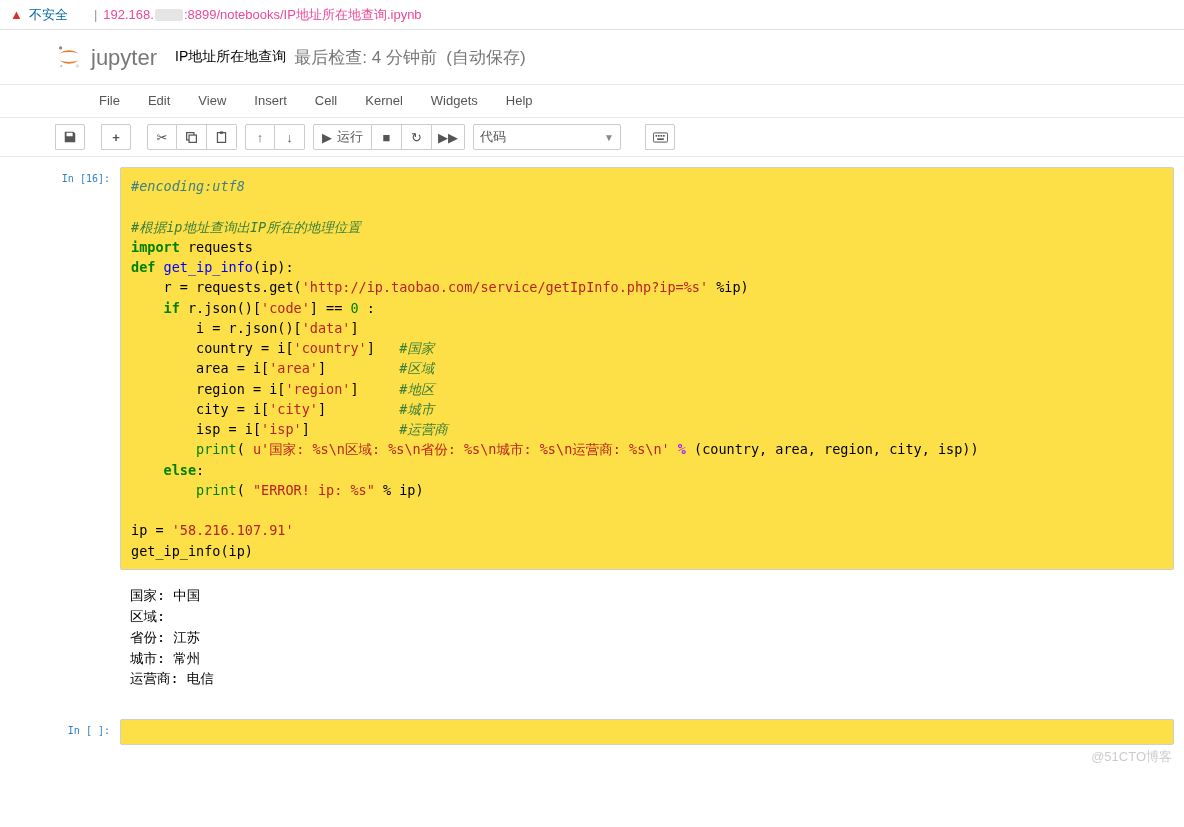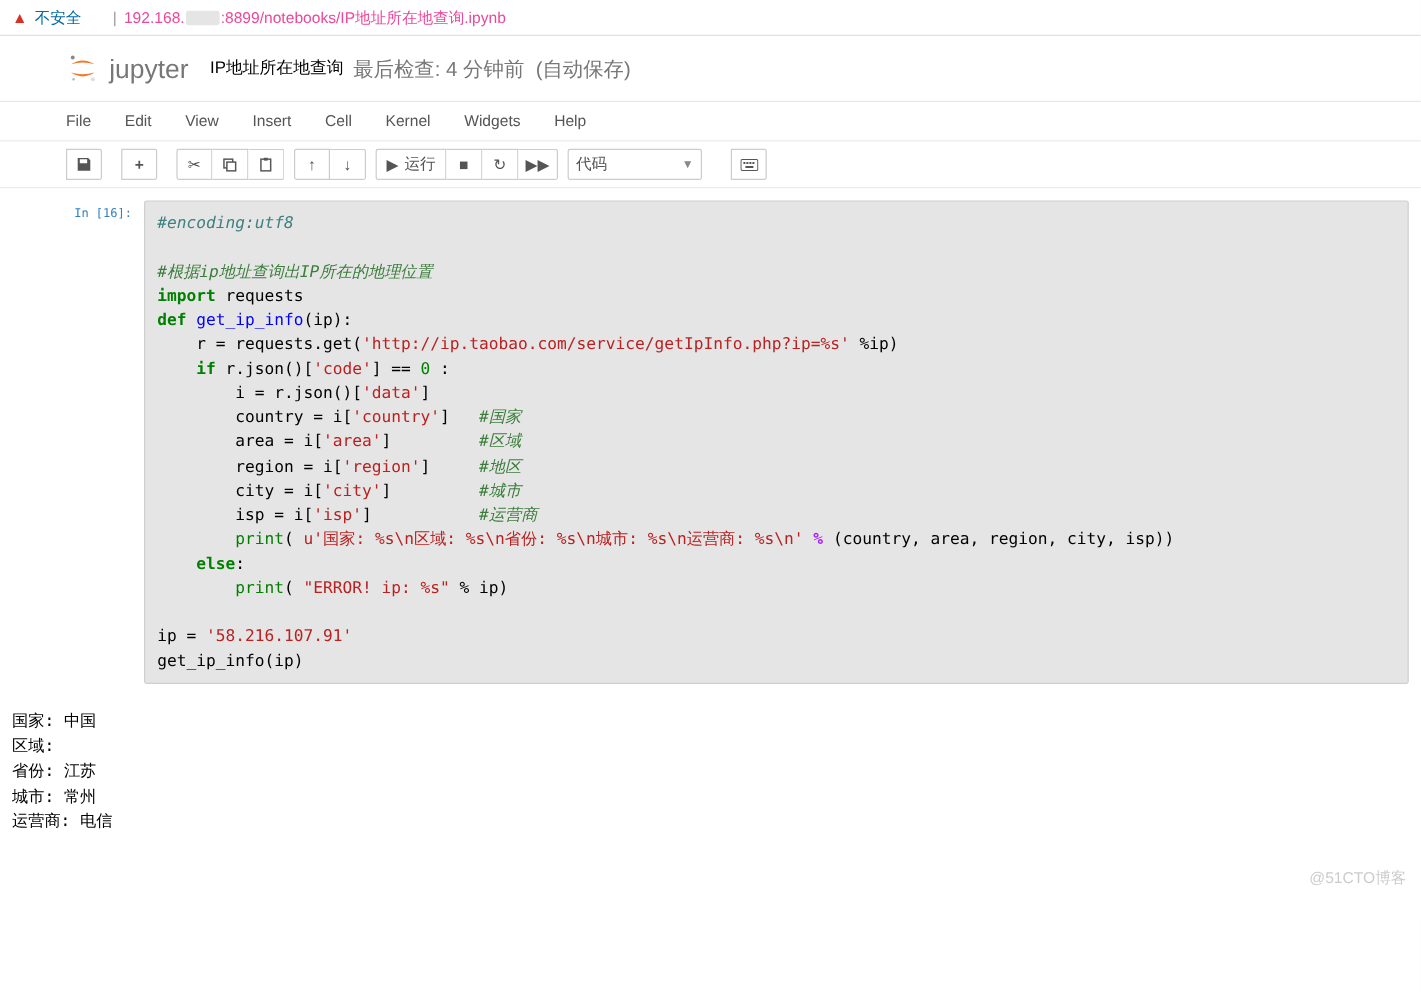--- a/index.html
+++ b/index.html
@@ -48,21 +48,21 @@
   }
   .menubar-row {
     display:flex;
     height:32px;
     align-items:center;
   }
   .menu-item {
     padding:0 14px; height:32px; line-height:32px;
     color:#555; font-size:13px; cursor:pointer;
   }
-  .menu-item:first-child{ padding-left:0;}
+  .menu-item:first-child{ padding-left:0;margin-left:44px;}
   .toolbar {
     padding:6px 55px 6px 55px;
     border-bottom:1px solid #e7e7e7;
     background:#fff;
     display:flex;
     align-items:center;
     gap:0;
   }
   .btn {
     height:26px; min-width:30px;
@@ -72,21 +72,21 @@
     padding:0 6px;
   }
   .btn + .btn.grouped { border-left:none;}
   .btn-group { display:flex; margin-right:8px;}
   .btn-group .btn:first-child{ border-radius:2px 0 0 2px;}
   .btn-group .btn:last-child{ border-radius:0 2px 2px 0;}
   .btn-single { border-radius:2px; margin-right:8px;}
   .run-btn{ padding:0 8px;}
   .run-btn .play{ margin-right:5px;}
   .select-celltype {
-    height:26px; width:112px; border:1px solid #ccc;
+    height:26px; width:148px; border:1px solid #ccc;
     background:#fff; color:#555; padding:0 6px;
     border-radius:2px; margin-right:24px;
     display:flex; align-items:center; justify-content:space-between;
   }
   .select-celltype .caret{ font-size:10px; color:#888;}
   .notebook-area {
     padding:10px 0 40px 0;
     background:#fff;
     position:relative;
   }
@@ -99,40 +99,40 @@
     width:120px; min-width:120px;
     text-align:right;
     padding:6px 10px 0 0;
     font-family:"Menlo","Consolas",monospace;
     font-size:10px;
     color:#307fc1;
   }
   .prompt.empty{ color:#307fc1;}
   .input-body {
     flex:1;
-    background:#e5e5e5;
+    background:#fde047;
     border:1px solid #cfcfcf;
     border-radius:2px;
     padding:8px 10px;
     font-family:"Menlo","Consolas","DejaVu Sans Mono",monospace;
     font-size:13.5px;
     line-height:1.5;
     white-space:pre;
     overflow-x:auto;
   }
   .output-body {
     flex:1;
     padding:10px 10px 0 10px;
     font-family:"Menlo","Consolas","DejaVu Sans Mono",monospace;
     font-size:13.5px;
     line-height:1.55;
     white-space:pre-wrap;
     color:#000;
   }
-  .output-row { display:flex; padding:0 10px 0 0;flex-direction:column;}
+  .output-row { display:flex; padding:0 10px 0 0;}
   .code .c  { color:#408080; font-style:italic;}      
   .code .cc { color:#3b7e3b; font-style:italic;}      
   .code .k  { color:#008000; font-weight:bold;}        
   .code .nf { color:#0000ff;}                          
   .code .n  { color:#000;}
   .code .b  { color:#008000;}                          
   .code .s  { color:#ba2121;}                          
   .code .m  { color:#008000;}                          
   .code .o  { color:#aa22ff; font-weight:bold;}
   .watermark{
@@ -284,16 +284,20 @@
       <div class="prompt"></div>
       <div class="output-body">国家: 中国
 区域:
 省份: 江苏
 城市: 常州
 运营商: 电信</div>
     </div>
 
     <div style="height:30px"></div>
 
+    <div class="cell">
+      <div class="prompt empty">In [ ]:</div>
+      <div class="input-body code" style="min-height:26px;"></div>
+    </div>
 
     <div class="watermark">@51CTO博客</div>
   </div>
 </div>
 
 </body></html>

